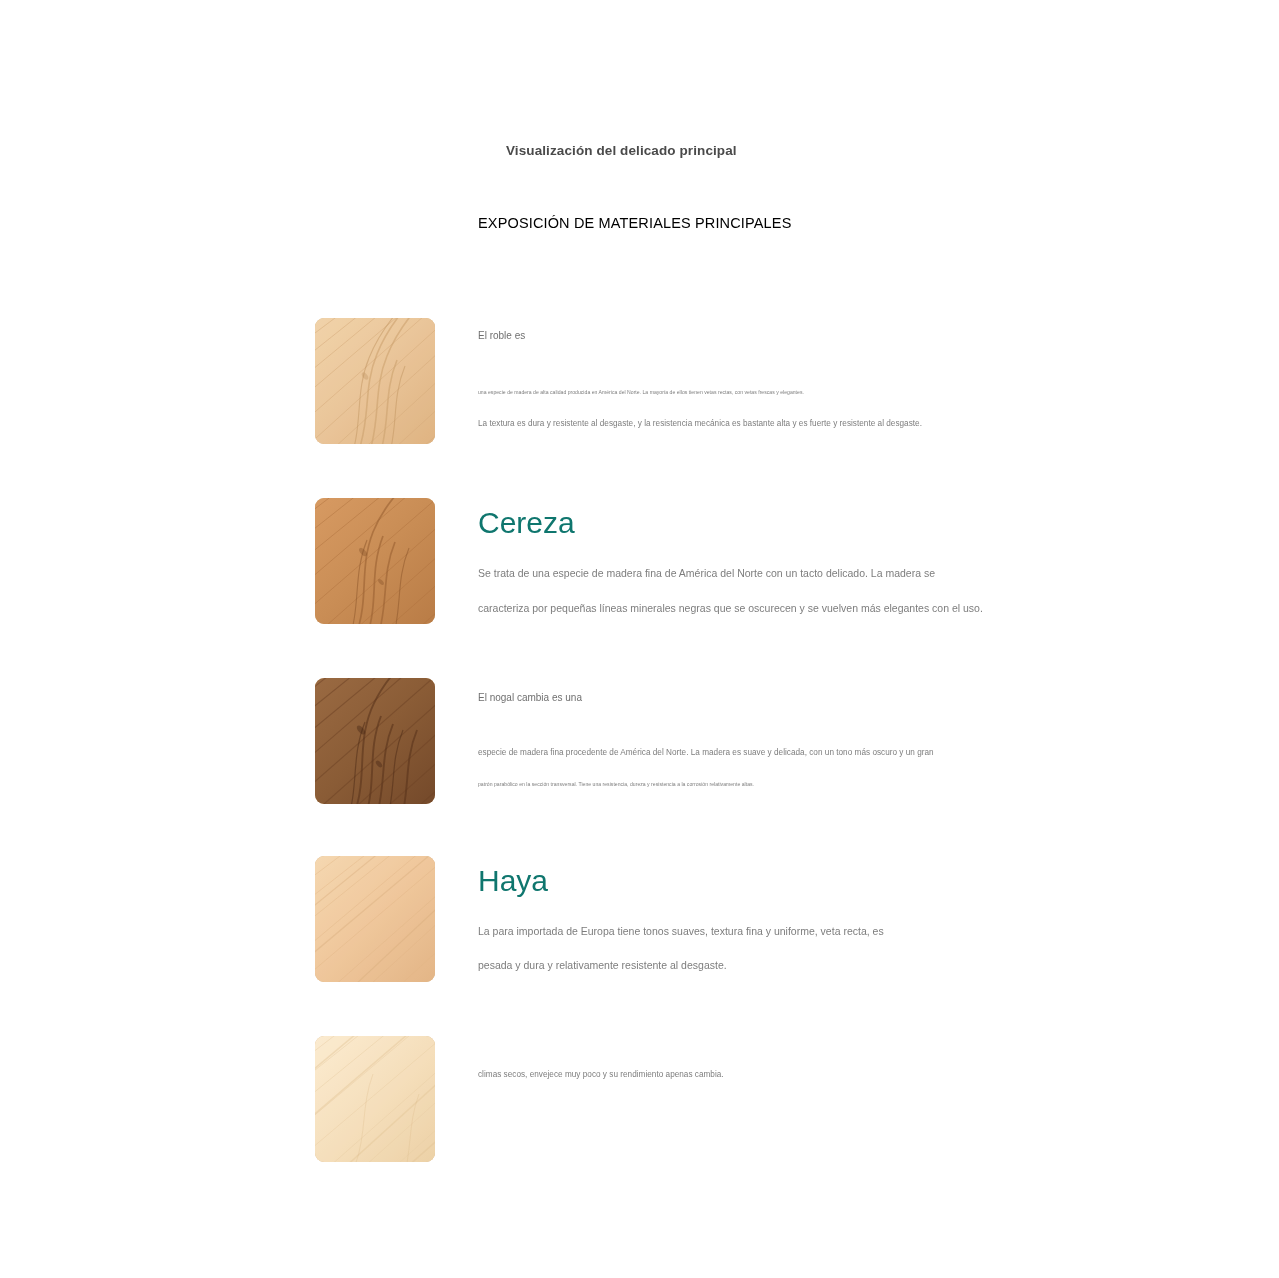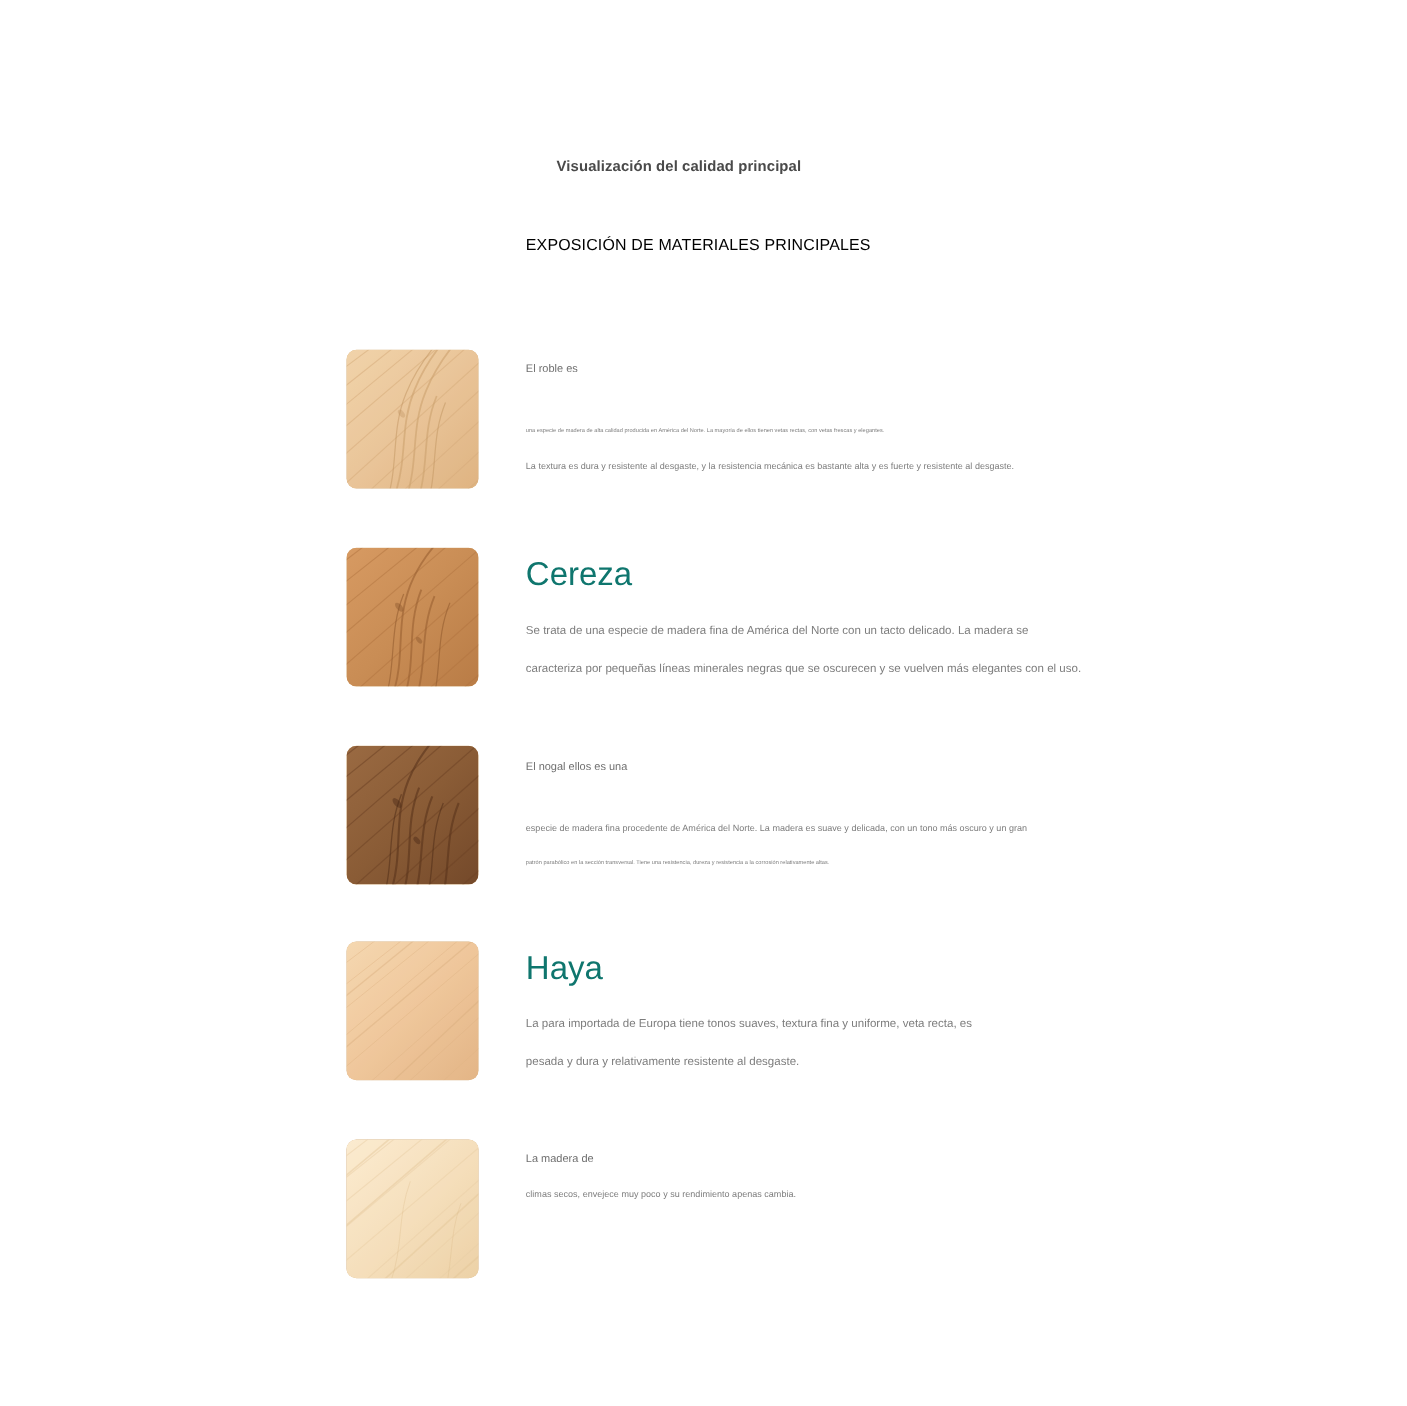--- a/index.html
+++ b/index.html
@@ -112,21 +112,21 @@
   <div class="ghost" style="left:478px; top:612px; width:380px; height:10px;"></div>
   <div class="ghost" style="left:474px; top:740px; width:420px; height:9px;"></div>
   <div class="ghost" style="left:474px; top:766px; width:400px; height:9px;"></div>
   <div class="ghost" style="left:476px; top:789px; width:340px; height:8px;"></div>
   <div class="ghost" style="left:474px; top:944px; width:410px; height:9px;"></div>
   <div class="ghost" style="left:476px; top:972px; width:330px; height:9px;"></div>
   <div class="ghost" style="left:474px; top:1098px; width:430px; height:9px;"></div>
   <div class="ghost" style="left:474px; top:1125px; width:300px; height:9px;"></div>
   <div class="ghost" style="left:476px; top:1146px; width:250px; height:8px;"></div>
 
-  <div class="doc-title">Visualización del calidad principal</div>
+  <div class="doc-title">Visualización del delicado principal</div>
   <div class="doc-subtitle">EXPOSICIÓN DE MATERIALES PRINCIPALES</div>
 
   <div class="material-row" style="top:318px;">
     <div class="swatch" style="top:0;">
       <svg class="grain" viewBox="0 0 120 126" preserveAspectRatio="none">
         <defs>
           <linearGradient id="oakBase" x1="0" y1="0" x2="1" y2="1">
             <stop offset="0%" stop-color="#f0d2a6"></stop>
             <stop offset="45%" stop-color="#e9c395"></stop>
             <stop offset="100%" stop-color="#dcae79"></stop>
@@ -246,21 +246,21 @@
           <path d="M32 144 C 44 108, 36 78, 50 44"></path>
           <path d="M70 150 C 82 114, 74 86, 88 52"></path>
         </g>
         <g fill="#432313" opacity=".4">
           <ellipse cx="46" cy="52" rx="2.8" ry="5.4" transform="rotate(-42 46 52)"></ellipse>
           <ellipse cx="64" cy="86" rx="2.2" ry="4" transform="rotate(-42 64 86)"></ellipse>
         </g>
       </svg>
     </div>
     <div class="content" style="top:14px;">
-      <div class="m-title t-sm">El nogal ellos es una</div>
+      <div class="m-title t-sm">El nogal cambia es una</div>
       <div class="m-desc-line d-sm" style="margin-top:45px;">especie de madera fina procedente de América del Norte. La madera es suave y delicada, con un tono más oscuro y un gran</div>
       <div class="m-desc-line d-xs" style="margin-top:22px;">patrón parabólico en la sección transversal. Tiene una resistencia, dureza y resistencia a la corrosión relativamente altas.</div>
     </div>
   </div>
 
   <div class="material-row" style="top:856px;">
     <div class="swatch" style="top:0;">
       <svg class="grain" viewBox="0 0 120 126" preserveAspectRatio="none">
         <defs>
           <linearGradient id="beBase" x1="0" y1="0" x2="1" y2="1">
@@ -327,18 +327,17 @@
           <path d="M66 154 L152 78"></path>
         </g>
         <g stroke="#d2ac74" stroke-width="0.8" fill="none" opacity=".35">
           <path d="M40 130 C 52 96, 46 70, 58 38"></path>
           <path d="M86 150 C 98 116, 92 90, 104 58"></path>
         </g>
         <rect width="120" height="126" fill="#fff4e2" opacity=".16"></rect>
       </svg>
     </div>
     <div class="content" style="top:12px;">
-      <div class="m-title t-sm">La madera de</div>
       <div class="m-desc-line d-sm" style="margin-top:22px;">climas secos, envejece muy poco y su rendimiento apenas cambia.</div>
     </div>
   </div>
 
 </div>
 
 </body></html>

